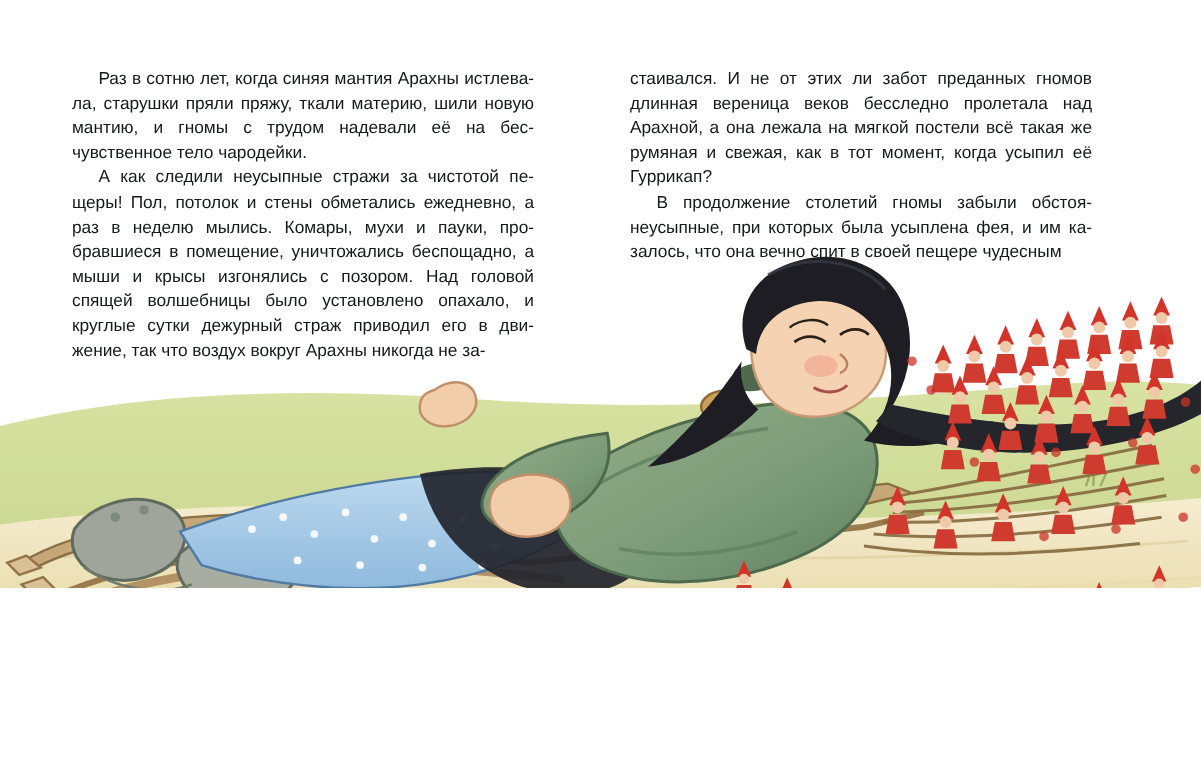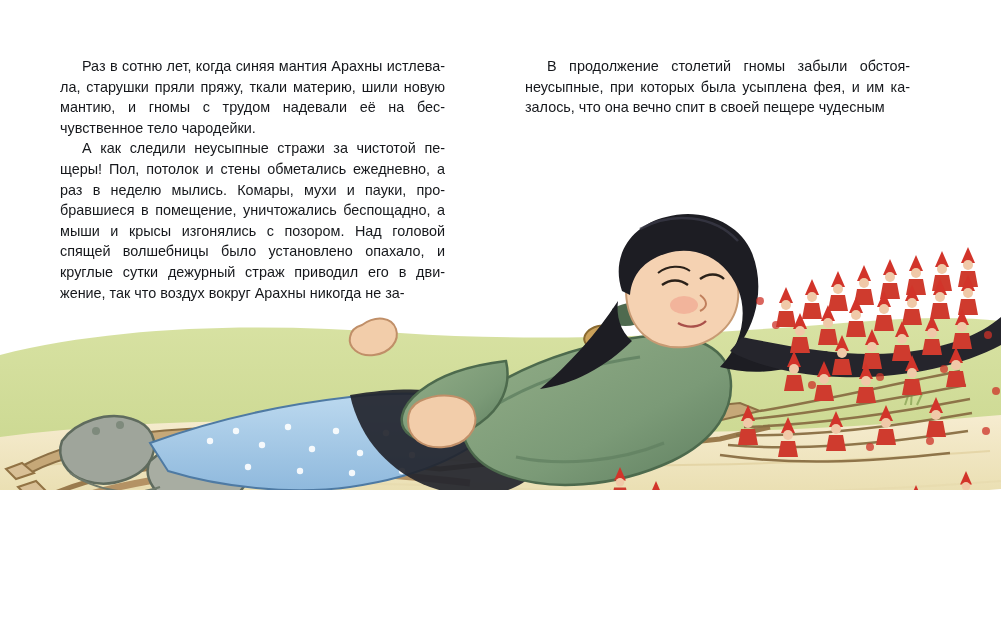--- a/index.html
+++ b/index.html
@@ -60,20 +60,21 @@
 <div class="page">
 
   <div class="text-area">
 
     <div class="col">
       <p class="indent">Раз в сотню лет, когда синяя мантия Арахны истлева­ла, старушки пряли пряжу, ткали материю, шили новую мантию, и гномы с трудом надевали её на бес­чувственное тело чародейки.</p>
       <p class="indent">А как следили неусыпные стражи за чистотой пе­щеры! Пол, потолок и стены обметались ежедневно, а раз в неделю мылись. Комары, мухи и пауки, про­бравшиеся в помещение, уничтожались беспощад­но, а мыши и крысы изгонялись с позором. Над голо­вой спящей волшебницы было установлено опахало, и круглые сутки дежурный страж приводил его в дви­жение, так что воздух вокруг Арахны никогда не за-</p>
     </div>
 
     <div class="col">
+      <p>стаивался. И не от этих ли забот преданных гномов длинная вереница веков бесследно пролетала над Арахной, а она лежала на мягкой постели всё такая же румяная и свежая, как в тот момент, когда усыпил её Гуррикап?</p>
       <p class="indent">В продолжение столетий гномы забыли обстоя­неусыпные, при которых была усыплена фея, и им ка­залось, что она вечно спит в своей пещере чудесным</p>
     </div>
 
   </div>
 
   <div class="illustration">
     <svg width="1001" height="432" viewBox="0 0 1001 432" xmlns="http://www.w3.org/2000/svg">
       <defs>
         <linearGradient id="sandGrad" x1="0" y1="0" x2="0" y2="1">
           <stop offset="0%" stop-color="#f6ecd0"></stop>

